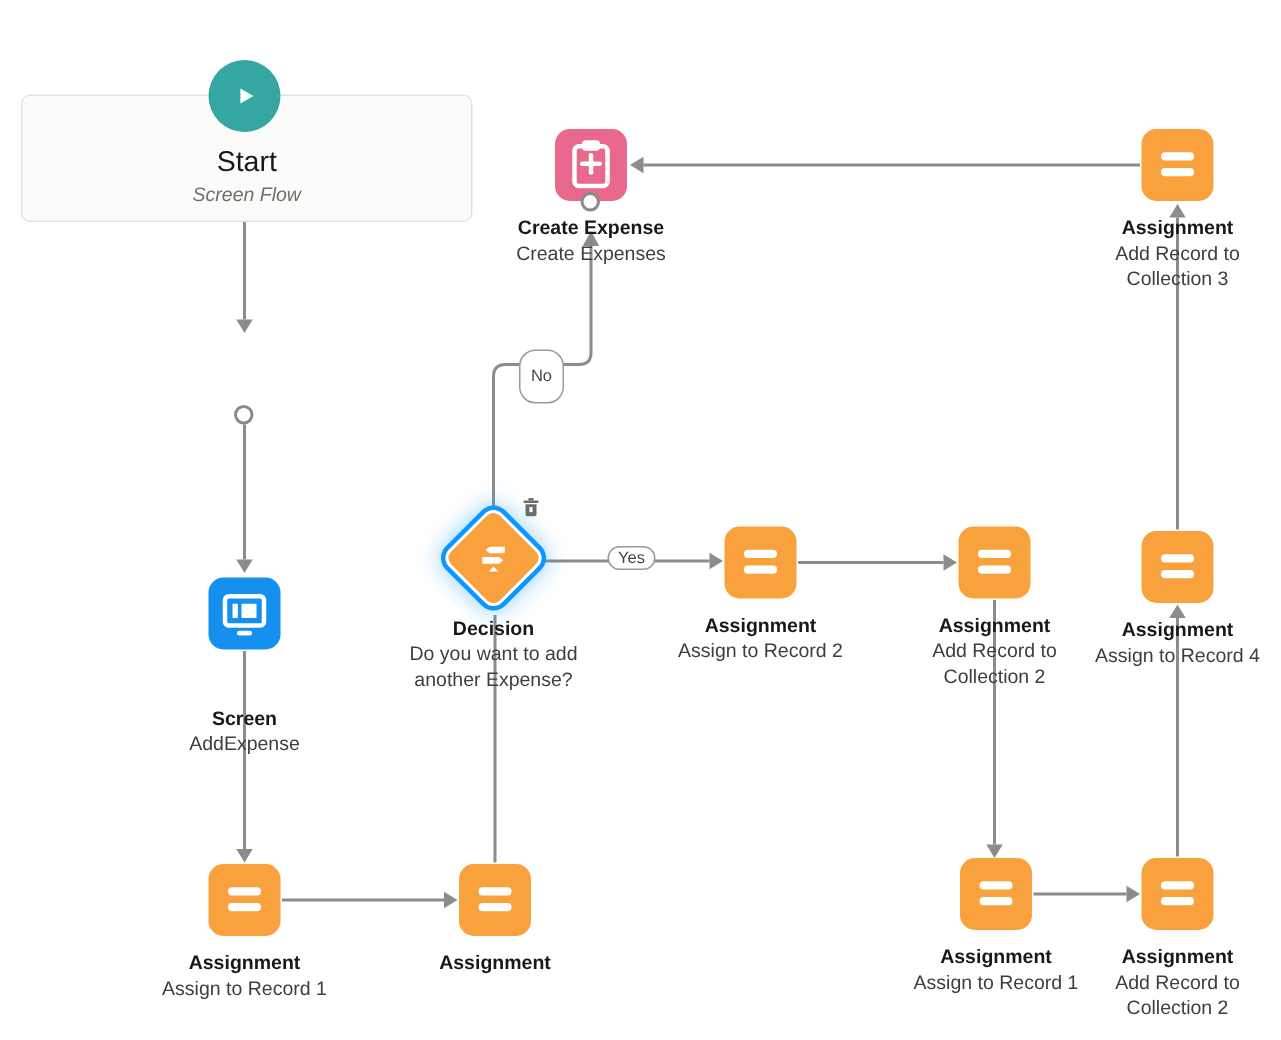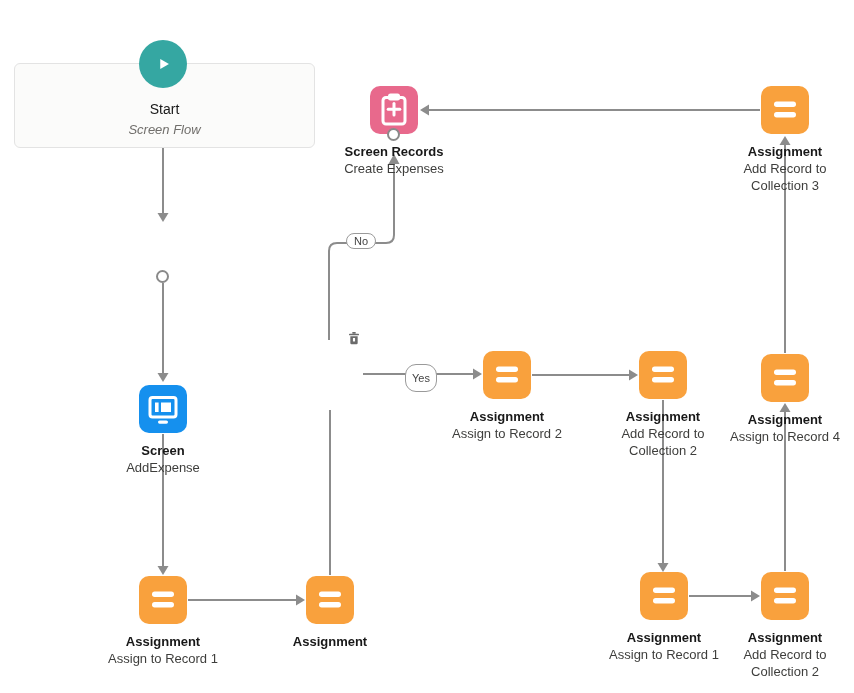--- a/index.html
+++ b/index.html
@@ -14,21 +14,21 @@
   .title{font-weight:700;color:#181818;}
   .sub{color:#3E3E3C;}
   .start-card{
     position:absolute;left:14px;top:63px;width:299px;height:83px;z-index:1;
     background:#FBFBFA;border:1px solid #E3E3E3;border-radius:6px;text-align:center;
   }
   .start-circle{
     position:absolute;left:139px;top:40px;width:48px;height:48px;border-radius:50%;
     background:#35A7A2;display:flex;align-items:center;justify-content:center;z-index:2;
   }
-  .start-title{margin-top:36px;font-size:14px;color:#181818;line-height:18px;}
+  .start-title{margin-top:36px;font-size:19px;color:#181818;line-height:18px;}
   .start-sub{margin-top:4px;font-size:13px;color:#706E6B;line-height:16px;font-style:italic;}
   .diamond{
     width:50px;height:50px;border-radius:8px;background:#F9A13D;transform:rotate(45deg);
     border:2px solid #fff;box-sizing:border-box;
     box-shadow:0 0 0 3px #0C96FF, 0 0 14px 4px rgba(12,150,255,.40);
     display:flex;align-items:center;justify-content:center;
   }
   .diamond svg{transform:rotate(-45deg);}
   .pill{
     position:absolute;z-index:3;background:#fff;border:1.5px solid #9a9a9a;border-radius:11px;
@@ -79,21 +79,21 @@
     <div class="start-sub">Screen Flow</div>
   </div>
   <div class="start-circle">
     <svg width="22" height="22" viewBox="0 0 48 48">
       <polygon points="18,13 37,24 18,35" fill="#fff"></polygon>
     </svg>
   </div>
 
   <div class="dot" style="left:156px;top:270px;"></div>
 
-  <div class="node" style="left:93px;top:385px;">
+  <div class="node" style="left:93px;top:385px;gap:28px;">
     <div class="sq" style="background:#1590EE">
       <svg width="48" height="48" viewBox="0 0 48 48">
         <rect x="11" y="12.5" width="26" height="19.5" rx="2.5" fill="none" stroke="#fff" stroke-width="3"></rect>
         <rect x="16" y="17.5" width="3.6" height="9.5" fill="#fff"></rect>
         <rect x="22" y="17.5" width="10" height="9.5" fill="#fff"></rect>
         <rect x="19" y="35.5" width="10" height="3.2" rx="1.6" fill="#fff"></rect>
       </svg>
     </div>
     <div class="label">
       <div class="title">Screen</div>
@@ -119,38 +119,51 @@
       <svg width="48" height="48" viewBox="0 0 48 48">
         <rect x="13" y="15.5" width="22" height="5.5" rx="2.7" fill="#fff"></rect>
         <rect x="13" y="26" width="22" height="5.5" rx="2.7" fill="#fff"></rect>
       </svg>
     </div>
     <div class="label">
       <div class="title">Assignment</div>
     </div>
   </div>
 
+  <div class="node" style="left:259px;top:347px;">
+    <div class="diamond">
+      <svg width="30" height="30" viewBox="0 0 48 48">
+        <polygon points="20,12 36,12 36,19 20,19 15.5,15.5" fill="#fff"></polygon>
+        <polygon points="12,23 30,23 34.5,26.5 30,30 12,30" fill="#fff"></polygon>
+        <polygon points="24,33 19,38.5 29,38.5" fill="#fff"></polygon>
+      </svg>
+    </div>
+    <div class="label" style="margin-top:13px;">
+      <div class="title">Decision</div>
+      <div class="sub">Do you want to add another Expense?</div>
+    </div>
+  </div>
   <svg class="trash" viewBox="0 0 24 24">
     <rect x="9.3" y="3" width="5.4" height="2.6" rx="1" fill="#6b6b6b"></rect>
     <rect x="4.5" y="5.6" width="15" height="2.4" rx="1" fill="#6b6b6b"></rect>
     <path d="M6.5,9.3 h11 v10.2 a1.8,1.8 0 0 1 -1.8,1.8 h-7.4 a1.8,1.8 0 0 1 -1.8,-1.8 z" fill="#6b6b6b"></path>
     <rect x="10.4" y="12" width="3.2" height="5.2" fill="#fff"></rect>
   </svg>
 
   <div class="node" style="left:324px;top:86px;">
     <div class="sq" style="background:#E8698C">
       <svg width="48" height="48" viewBox="0 0 48 48">
         <rect x="13" y="11.5" width="22" height="26.5" rx="3" fill="none" stroke="#fff" stroke-width="3"></rect>
         <rect x="18" y="7.5" width="12" height="7" rx="2.5" fill="#fff"></rect>
         <line x1="24" y1="17.5" x2="24" y2="29" stroke="#fff" stroke-width="3" stroke-linecap="round"></line>
         <line x1="18.2" y1="23.2" x2="29.8" y2="23.2" stroke="#fff" stroke-width="3" stroke-linecap="round"></line>
       </svg>
     </div>
     <div class="label">
-      <div class="title">Screen Records</div>
+      <div class="title">Create Expense</div>
       <div class="sub">Create Expenses</div>
     </div>
   </div>
   <div class="dot" style="left:387px;top:128px;"></div>
 
   <div class="node" style="left:437px;top:351px;">
     <div class="sq" style="background:#F9A13D">
       <svg width="48" height="48" viewBox="0 0 48 48">
         <rect x="13" y="15.5" width="22" height="5.5" rx="2.7" fill="#fff"></rect>
         <rect x="13" y="26" width="22" height="5.5" rx="2.7" fill="#fff"></rect>
@@ -220,16 +233,16 @@
         <rect x="13" y="15.5" width="22" height="5.5" rx="2.7" fill="#fff"></rect>
         <rect x="13" y="26" width="22" height="5.5" rx="2.7" fill="#fff"></rect>
       </svg>
     </div>
     <div class="label">
       <div class="title">Assignment</div>
       <div class="sub">Add Record to Collection 3</div>
     </div>
   </div>
 
-  <div class="pill" style="left:346px;top:233px;width:30px;height:16px;">No</div>
-  <div class="pill" style="left:405px;top:364px;width:32px;height:28px;">Yes</div>
+  <div class="pill" style="left:346px;top:233px;width:30px;height:36px;">No</div>
+  <div class="pill" style="left:405px;top:364px;width:32px;height:16px;">Yes</div>
 
 </div>
 
 </body></html>

